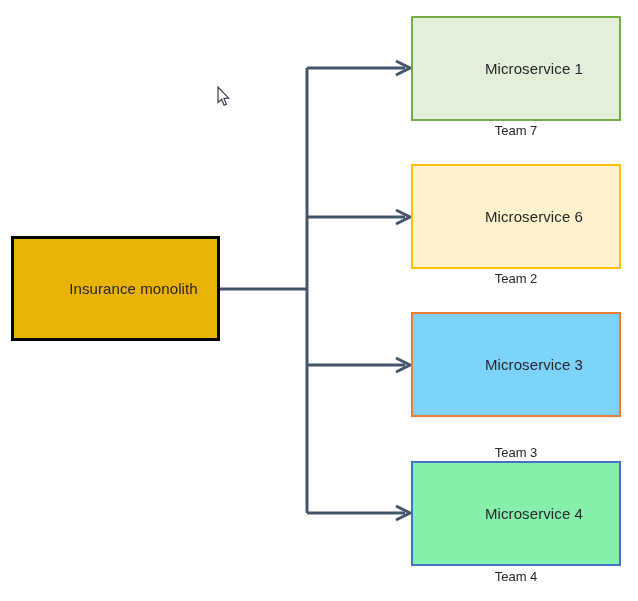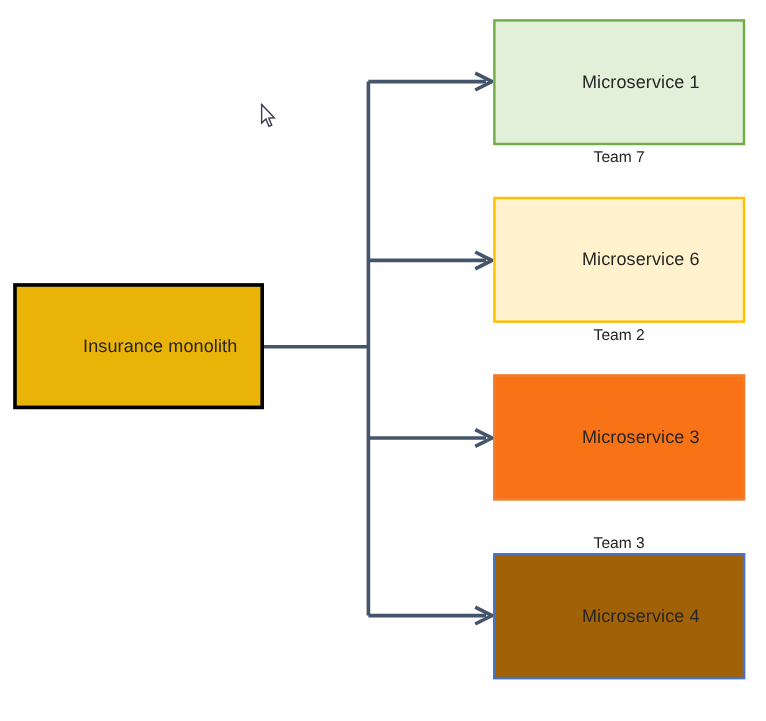--- a/index.html
+++ b/index.html
@@ -53,22 +53,22 @@
   
   .ms-node {
     left: 411px;
     width: 210px;
     height: 105px;
     border-width: 2px;
     border-style: solid;
   }
   #ms-node-0 { top: 16px;  background: #E2EFD9; border-color: #70AD47; }
   #ms-node-1 { top: 164px; background: #FFF2CC; border-color: #FFC000; }
-  #ms-node-2 { top: 312px; background: #f97316; border-color: #ED7D31; }
-  #ms-node-3 { top: 461px; background: #a16207; border-color: #4472C4; }
+  #ms-node-2 { top: 312px; background: #7dd3fc; border-color: #ED7D31; }
+  #ms-node-3 { top: 461px; background: #86efac; border-color: #4472C4; }
 
   .team-caption {
     position: absolute;
     left: 411px;
     width: 210px;
     text-align: center;
     font-size: 13px;
     color: #262626;
     line-height: 1.2;
   }
@@ -124,18 +124,19 @@
   <div class="team-caption" id="team-caption-1">Team 2</div>
 
   <div class="node ms-node" id="ms-node-2">
     <span class="node-label">Microservice 3</span>
   </div>
   <div class="team-caption" id="team-caption-2">Team 3</div>
 
   <div class="node ms-node" id="ms-node-3">
     <span class="node-label">Microservice 4</span>
   </div>
+  <div class="team-caption" id="team-caption-3">Team 4</div>
 
   <svg id="mouse-cursor" width="14" height="22" viewBox="0 0 14 22">
     <path d="M 1 1 L 1 16.5 L 4.6 13.2 L 7.1 19.2 L 9.4 18.2 L 7.0 12.4 L 11.6 12.2 Z" fill="#FFFFFF" stroke="#3C3C50" stroke-width="1.2" stroke-linejoin="miter"></path>
   </svg>
 
 </div>
 
 </body></html>

